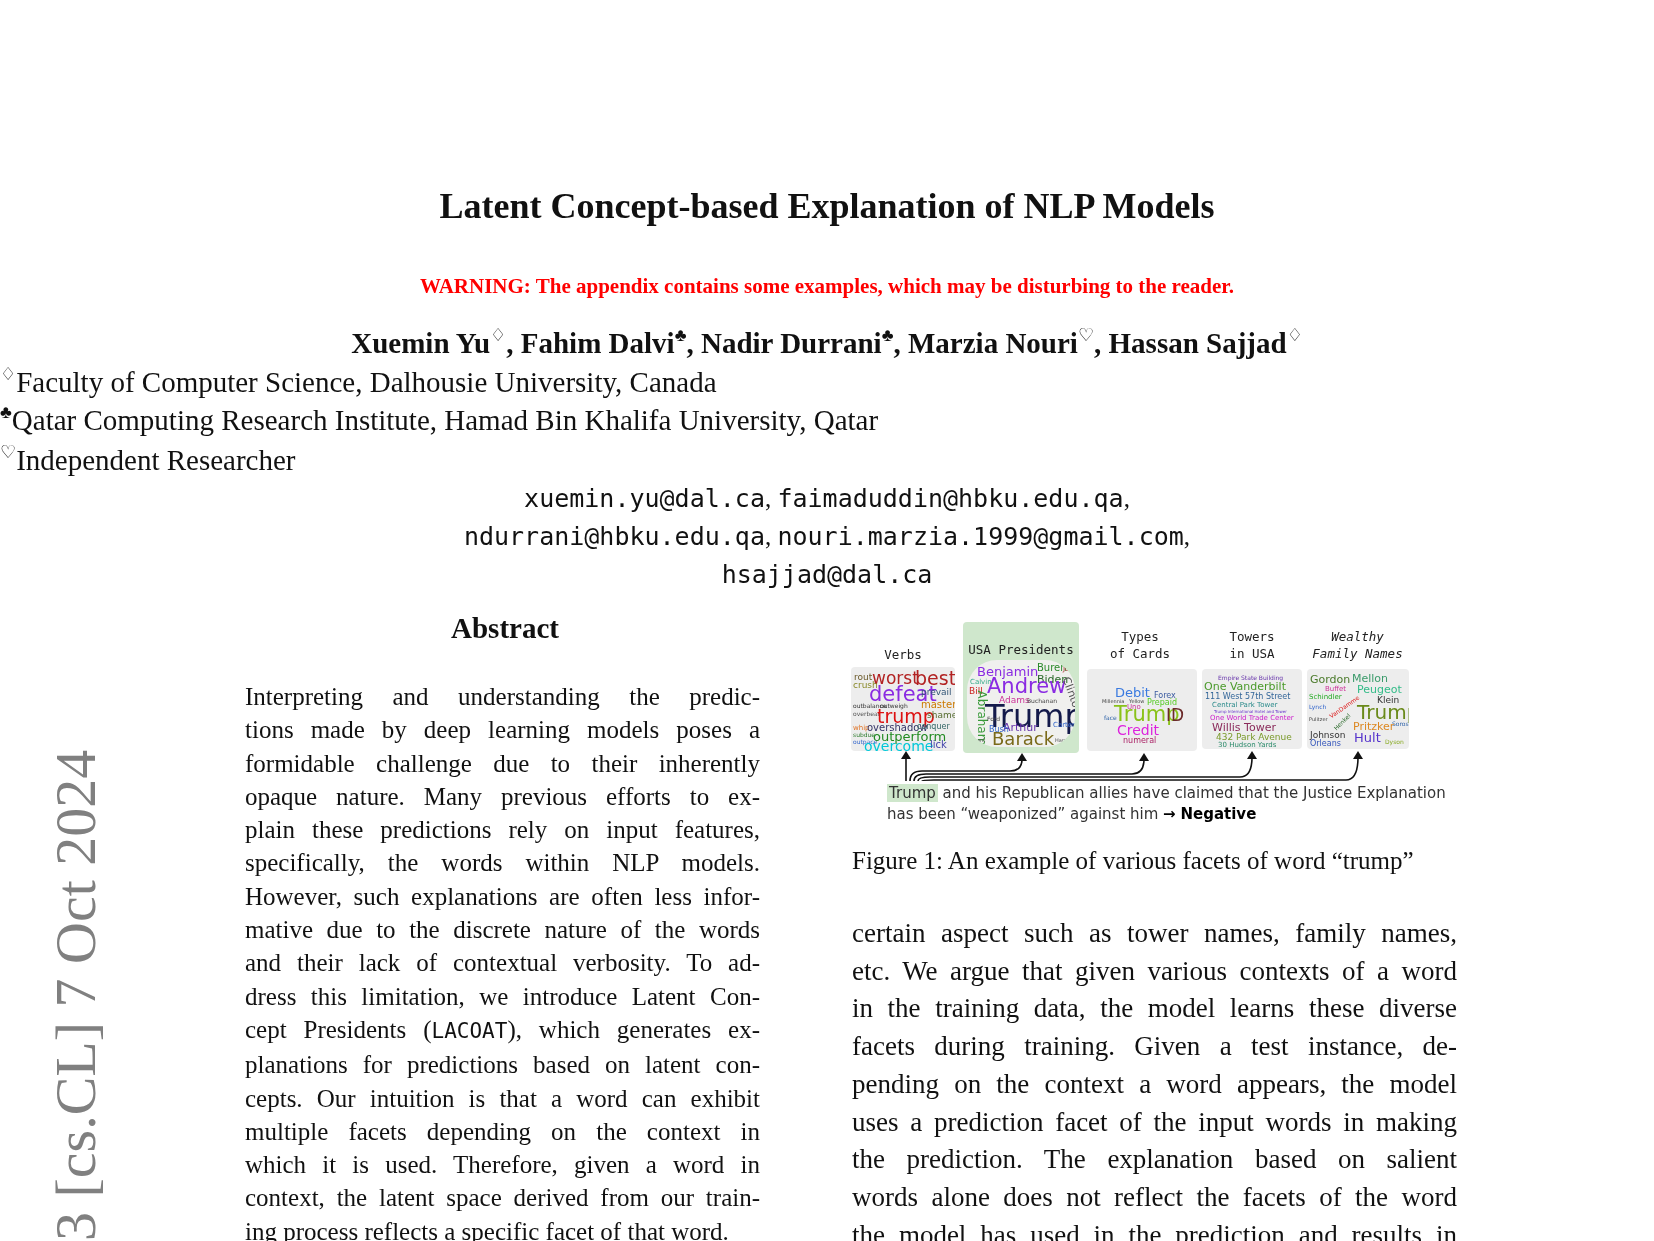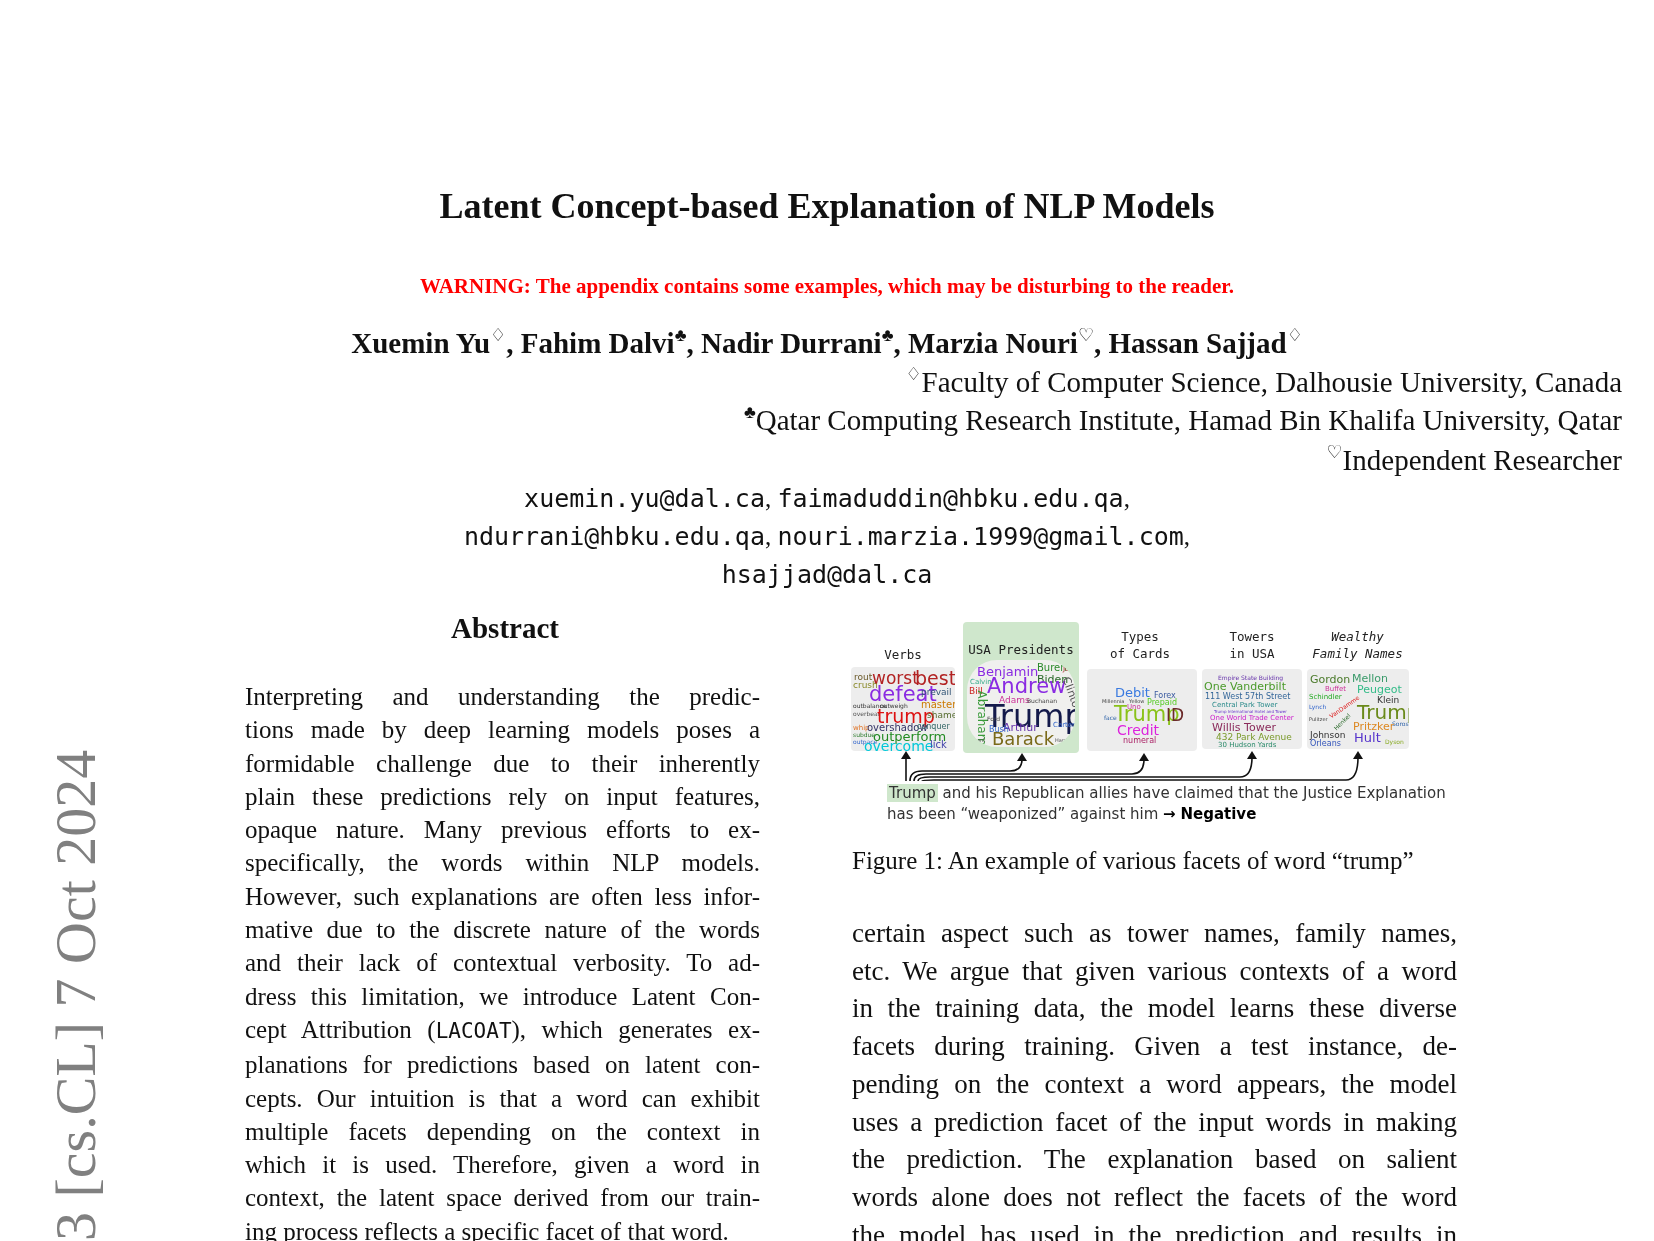--- a/index.html
+++ b/index.html
@@ -2,21 +2,21 @@
 <html><head>
 <meta charset="utf-8">
 <style>
   html, body { margin: 0; padding: 0; background: #ffffff; }
   body { width: 1654px; height: 1241px; position: relative; overflow: hidden; font-family: "Liberation Serif", serif; color: #111; }
   .abs { position: absolute; }
   .title { left: 0; width: 1654px; top: 185px; text-align: center; font-weight: bold; font-size: 36px; }
   .warning { left: 0; width: 1654px; top: 274px; text-align: center; font-weight: bold; font-size: 21px; color: #ff0000; }
   .authors { left: 0; width: 1654px; top: 324px; text-align: center; font-weight: bold; font-size: 29px; }
   .authors sup { font-size: 18px; font-weight: normal; vertical-align: 12px; }
-  .affil { left: 8px; width: 1614px; text-align: right; font-size: 29px; }
+  .affil { left: 0; width: 1614px; text-align: left; font-size: 29px; }
   .affil sup { font-size: 18px; vertical-align: 12px; }
   .email { left: 0; width: 1654px; text-align: center; font-size: 25px; font-family: "DejaVu Sans Mono", monospace; }
   .email .sep { font-family: "Liberation Serif", serif; }
   .abstract-h { left: 245px; width: 520px; top: 612px; text-align: center; font-weight: bold; font-size: 29px; }
   .col { font-size: 25px; line-height: 33.3px; text-align: justify; }
   .col .line { display: block; white-space: nowrap; text-align: justify; text-align-last: justify; }
   .col .line.last { text-align-last: left; }
   .mono { font-family: "DejaVu Sans Mono", monospace; font-size: 21px; }
   .arxiv { left: 42px; top: 1241px; transform-origin: 0 0; transform: rotate(-90deg); font-size: 58px; color: #808080; white-space: nowrap; }
   
@@ -58,28 +58,28 @@
 </div>
 <div class="abs email" style="top:560px">
   <span>hsajjad@dal.ca</span>
 </div>
 
 <div class="abs abstract-h">Abstract</div>
 <div class="abs col" style="left:245px; top:680px; width:515px;">
   <span class="line">Interpreting and understanding the predic-</span>
   <span class="line">tions made by deep learning models poses a</span>
   <span class="line">formidable challenge due to their inherently</span>
+  <span class="line">opaque nature.  Many previous efforts to ex-</span>
   <span class="line">plain these predictions rely on input features,</span>
-  <span class="line">opaque nature.  Many previous efforts to ex-</span>
   <span class="line">specifically, the words within NLP models.</span>
   <span class="line">However, such explanations are often less infor-</span>
   <span class="line">mative due to the discrete nature of the words</span>
   <span class="line">and their lack of contextual verbosity.  To ad-</span>
   <span class="line">dress this limitation, we introduce Latent Con-</span>
-  <span class="line"><span>cept Attribution (</span><span class="mono">LACOAT</span><span>), which generates ex-</span></span>
+  <span class="line"><span>cept Presidents (</span><span class="mono">LACOAT</span><span>), which generates ex-</span></span>
   <span class="line">planations for predictions based on latent con-</span>
   <span class="line">cepts. Our intuition is that a word can exhibit</span>
   <span class="line">multiple facets depending on the context in</span>
   <span class="line">which it is used.  Therefore, given a word in</span>
   <span class="line">context, the latent space derived from our train-</span>
   <span class="line last">ing process reflects a specific facet of that word.</span>
 </div>
 
 <div class="abs fig">
 

